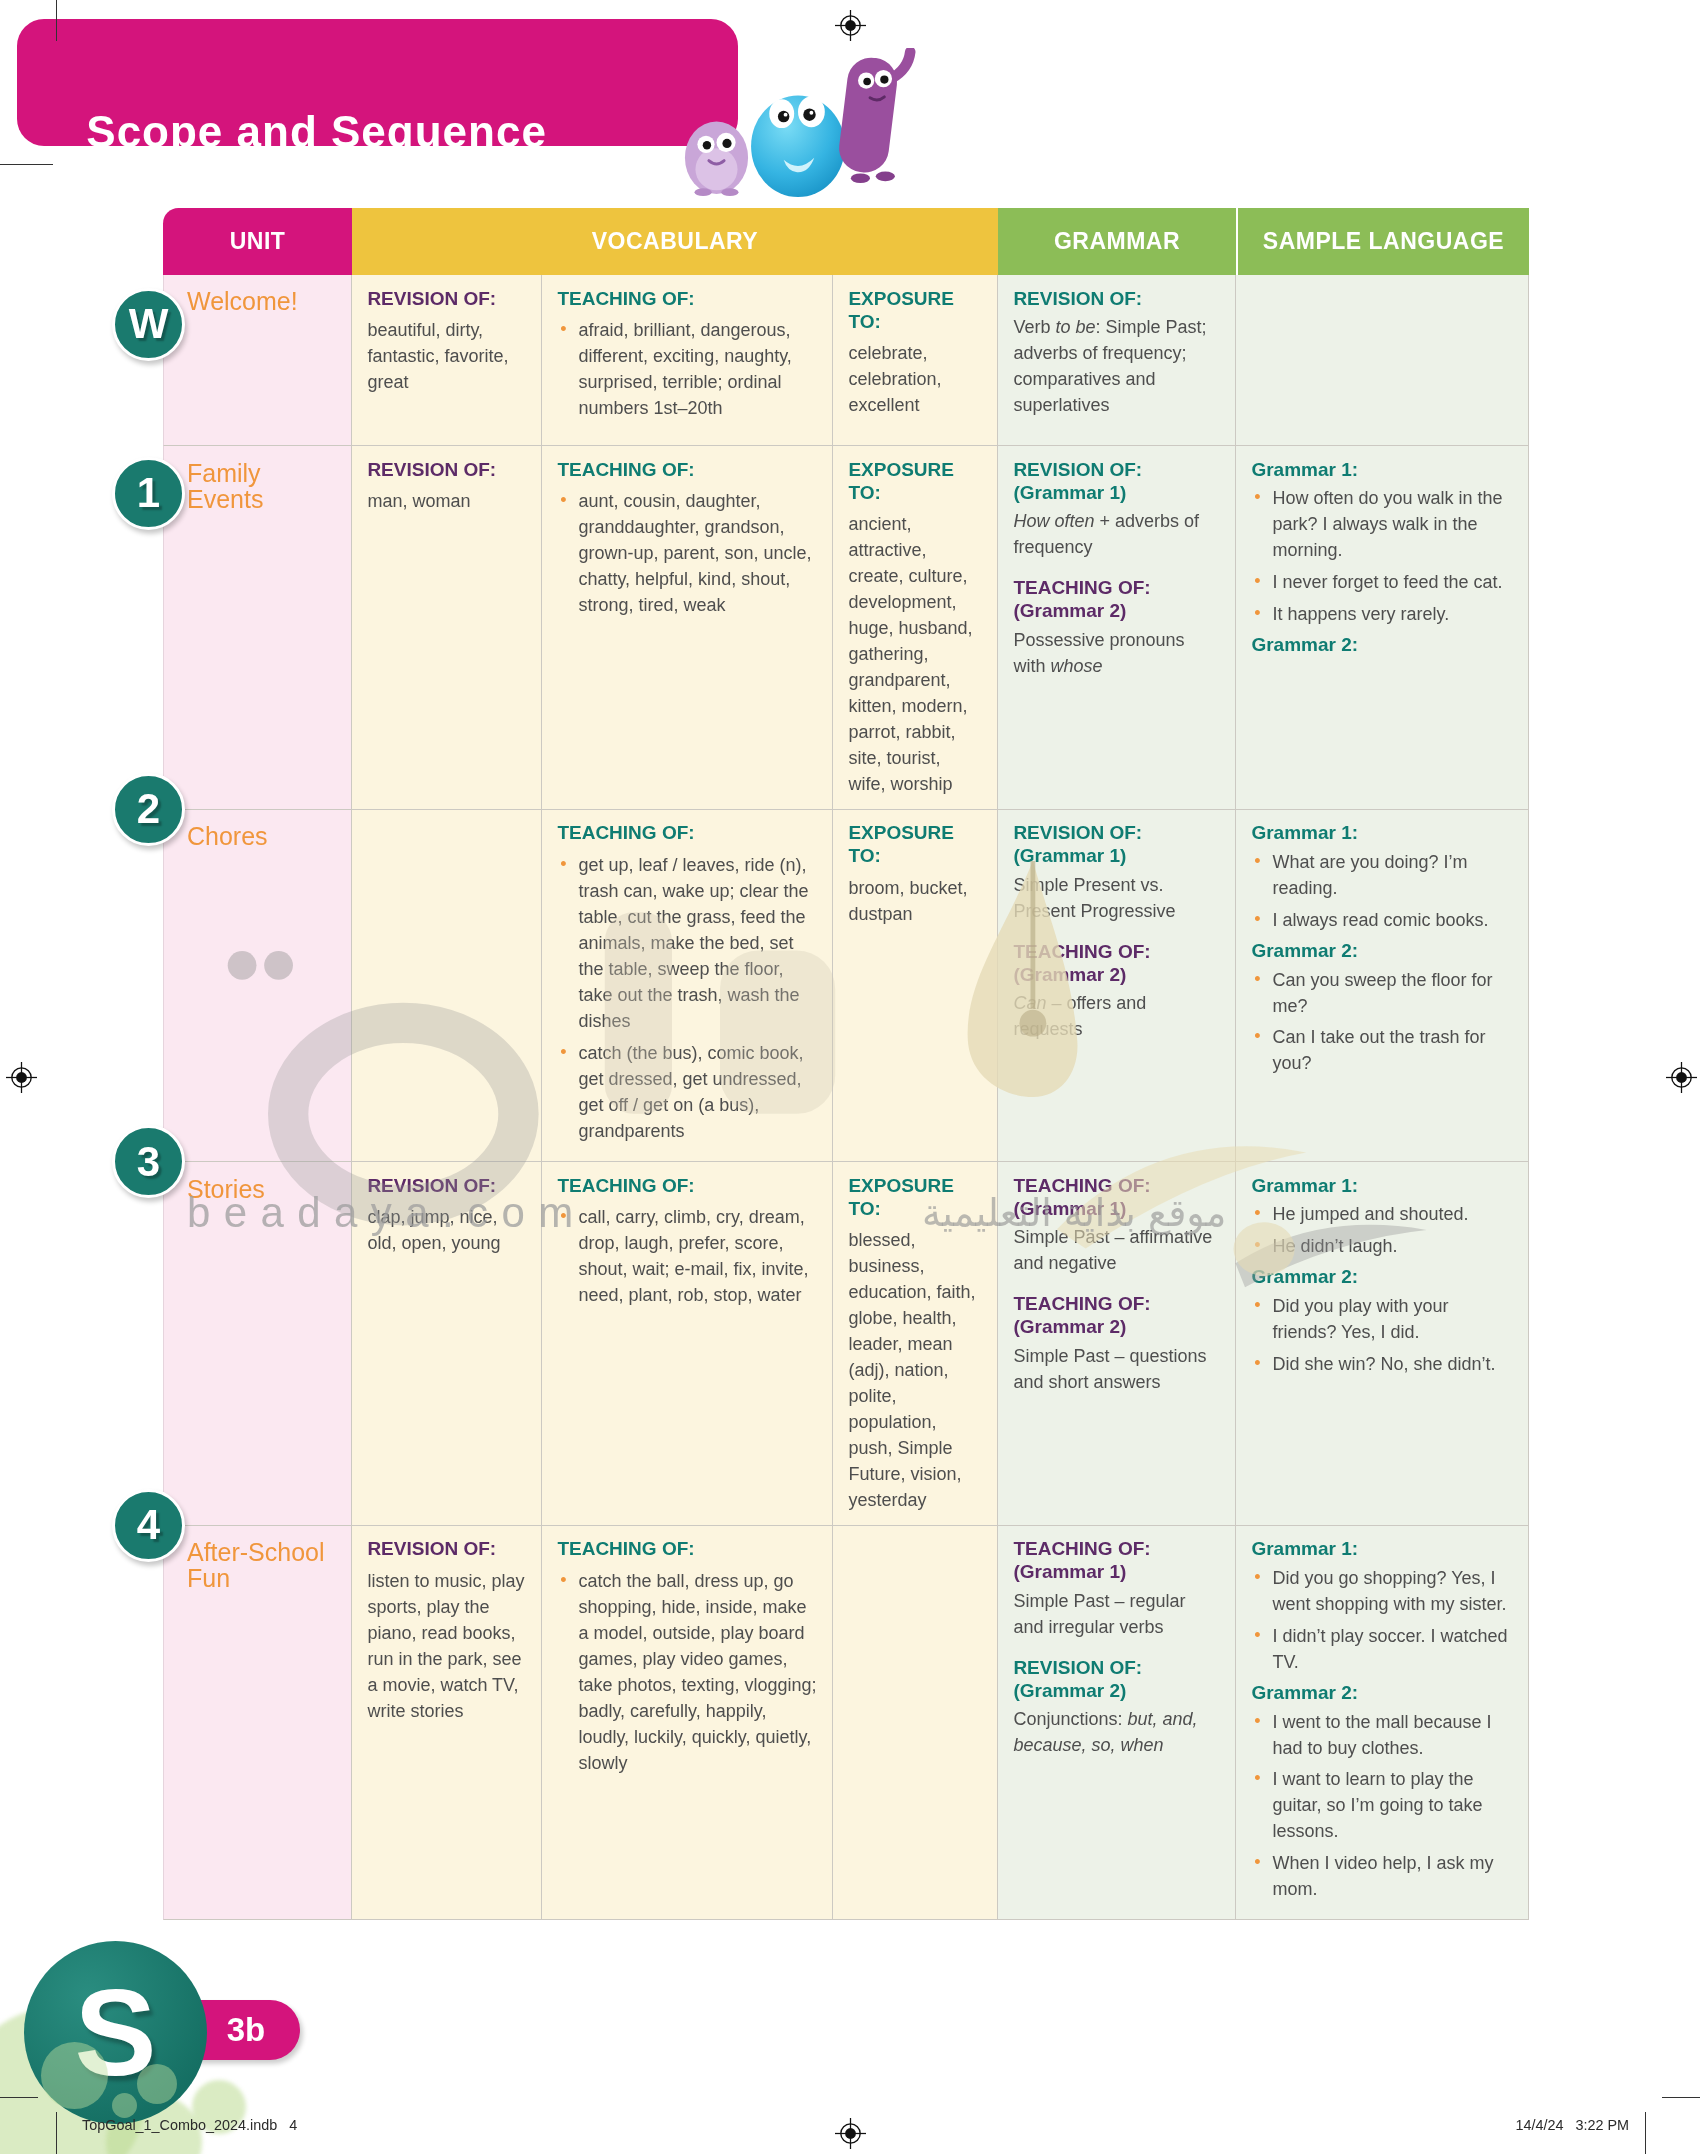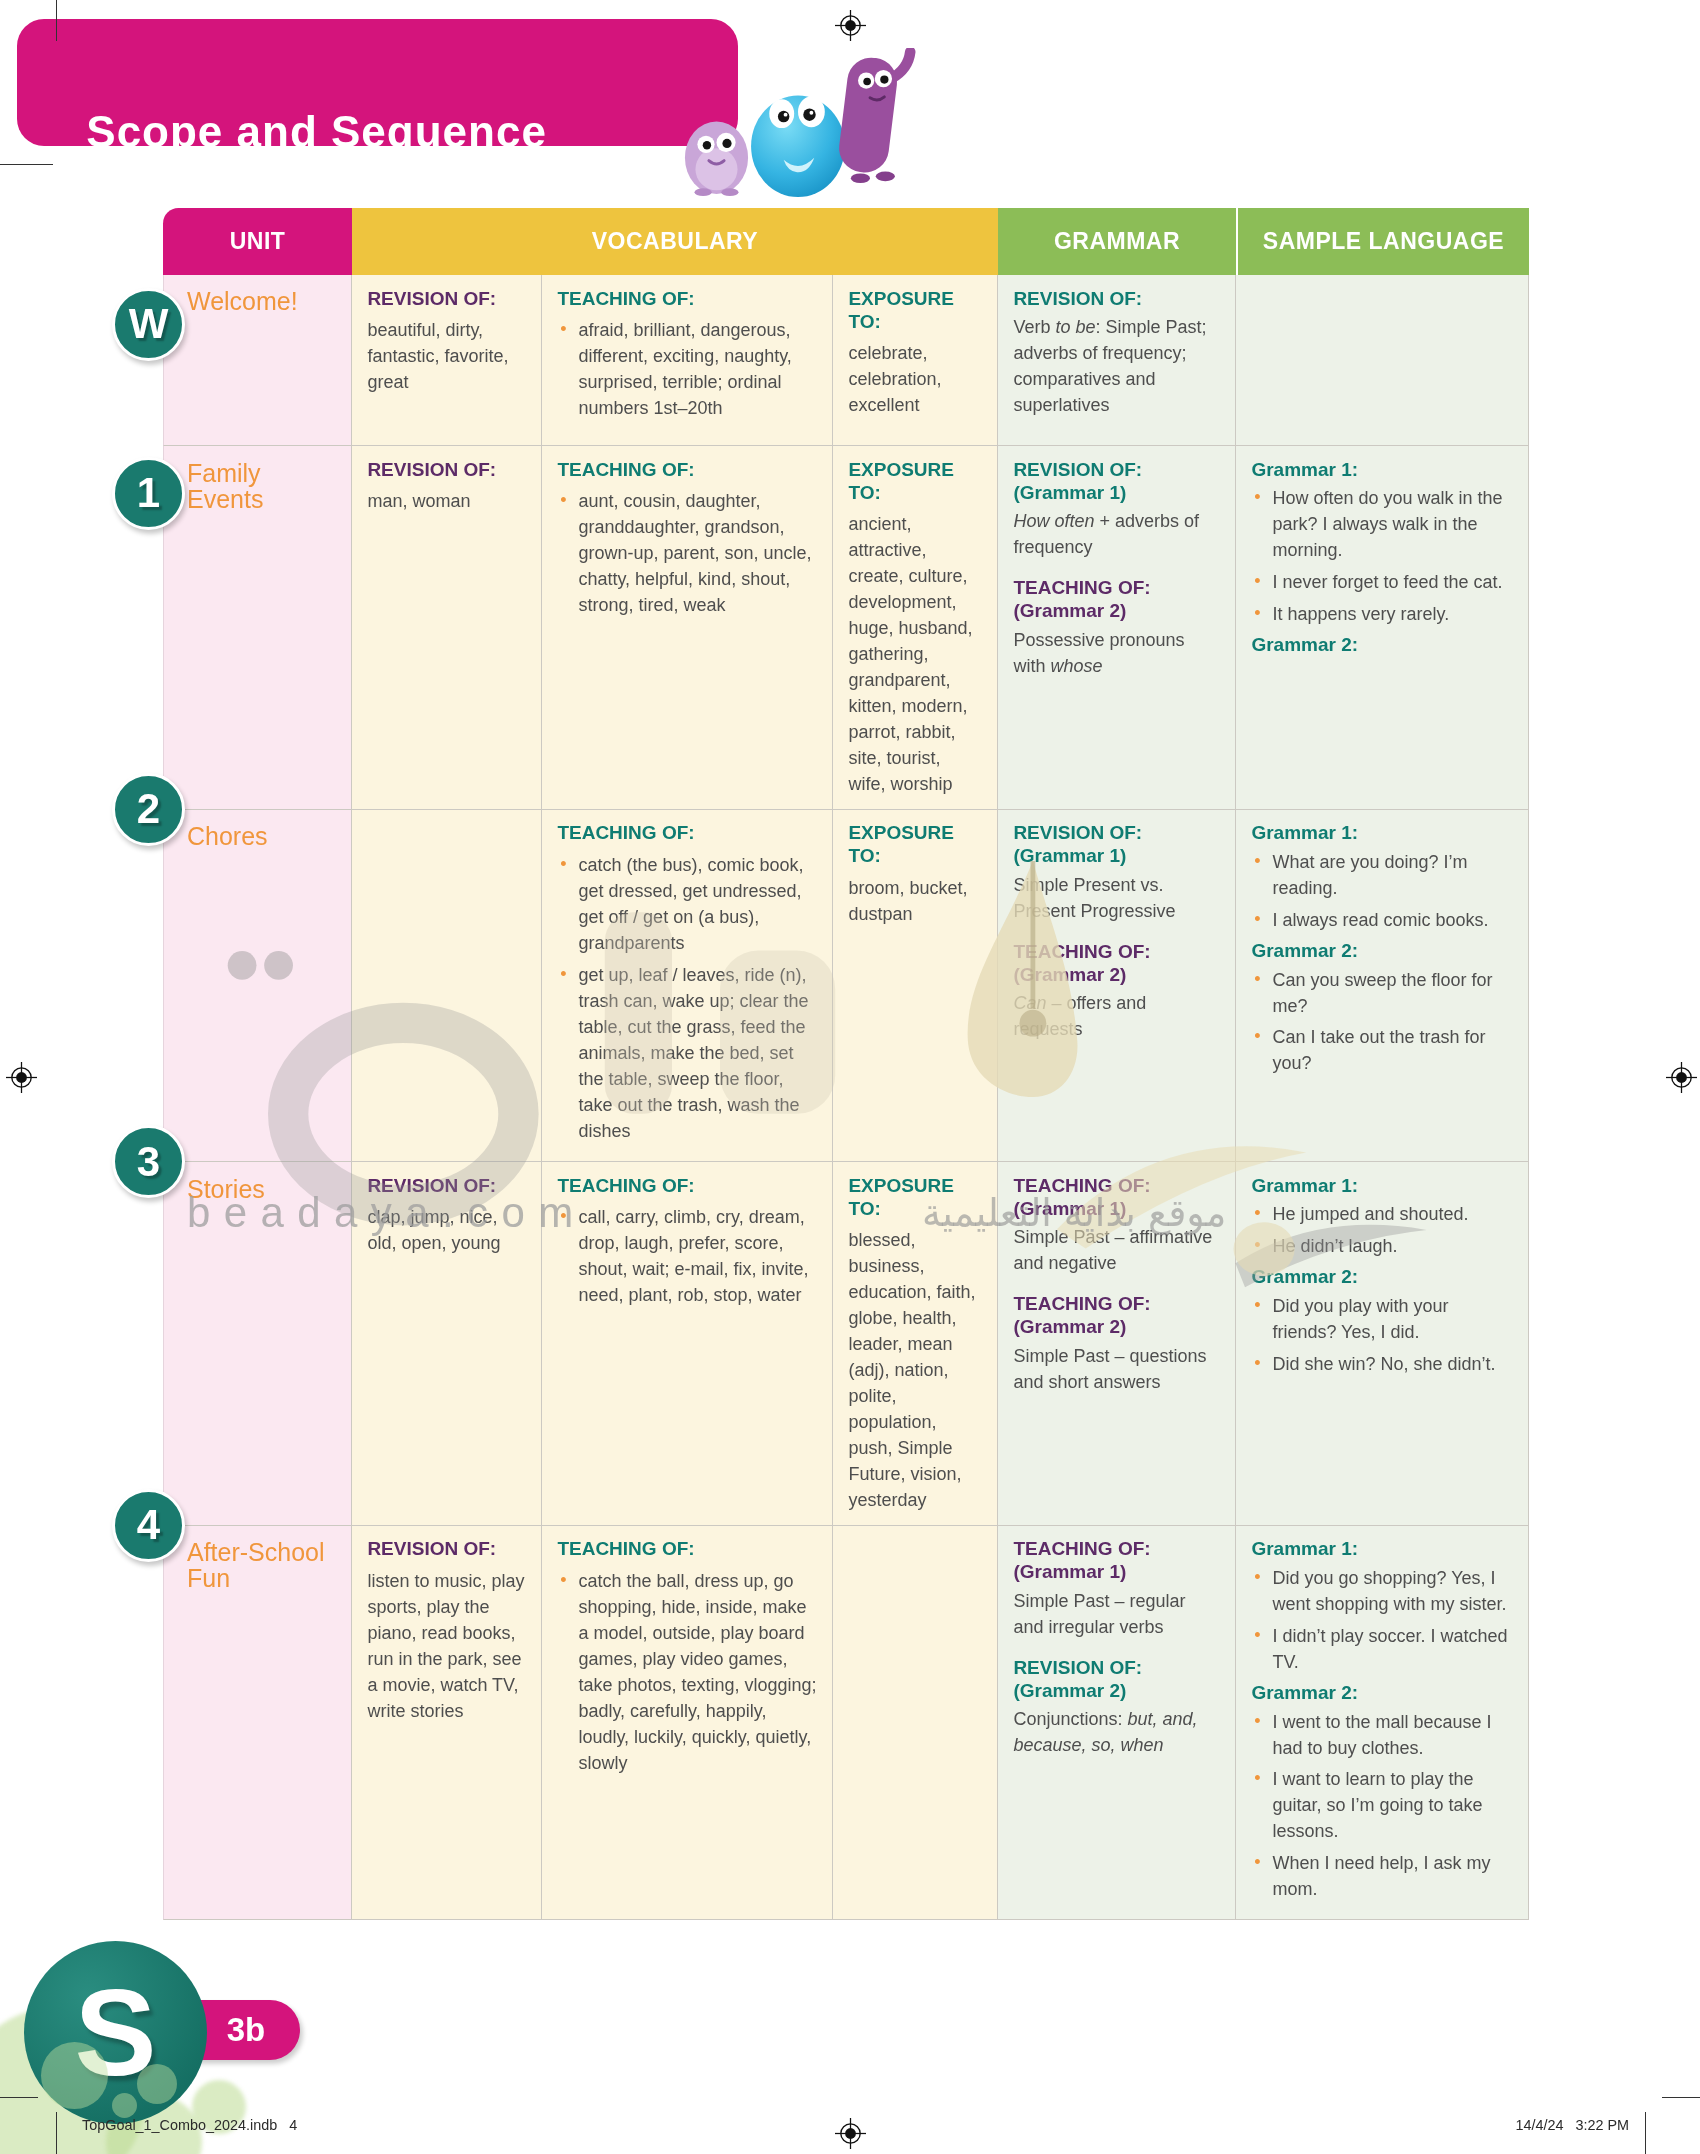--- a/index.html
+++ b/index.html
@@ -248,22 +248,22 @@
       </div>
     </div>
     <div class="cell col-unit" style="grid-area: 4 / 1;">
       <div class="badge" style="top: -37px;">2</div>
       <div class="unit-label">Chores</div>
     </div>
     <div class="cell col-cream" style="grid-area: 4 / 2;"></div>
     <div class="cell col-cream" style="grid-area: 4 / 3;">
       <div class="heading h-teal">TEACHING OF:</div>
       <ul class="blist">
+        <li>get up, leaf / leaves, ride (n), trash can, wake up; clear the table, cut the grass, feed the animals, make the bed, set the table, sweep the floor, take out the trash, wash the dishes</li>
         <li>catch (the bus), comic book, get dressed, get undressed, get off / get on (a bus), grandparents</li>
-        <li>get up, leaf / leaves, ride (n), trash can, wake up; clear the table, cut the grass, feed the animals, make the bed, set the table, sweep the floor, take out the trash, wash the dishes</li>
       </ul>
     </div>
     <div class="cell col-cream" style="grid-area: 4 / 4;">
       <div class="heading h-teal">EXPOSURE TO:</div>
       <p class="celltext">broom, bucket, dustpan</p>
     </div>
     <div class="cell col-sage" style="grid-area: 4 / 5;">
       <div class="gblock">
         <div class="heading h-teal">REVISION OF:<br>(Grammar 1)</div>
         <p class="gtext">Simple Present vs. Present Progressive</p>
@@ -364,21 +364,21 @@
         <ul class="blist">
           <li>Did you go shopping? Yes, I went shopping with my sister.</li>
           <li>I didn’t play soccer. I watched TV.</li>
         </ul>
       </div>
       <div class="sblock">
         <div class="heading h-teal">Grammar 2:</div>
         <ul class="blist">
           <li>I went to the mall because I had to buy clothes.</li>
           <li>I want to learn to play the guitar, so I’m going to take lessons.</li>
-          <li>When I need help, I ask my mom.</li>
+          <li>When I video help, I ask my mom.</li>
         </ul>
       </div>
     </div>
   </div>
 
 <div class="green-blob" style="left:-38px;top:2008px;width:183px;height:183px;"></div>
 <div class="green-blob" style="left:106px;top:2094px;width:96px;height:96px;"></div>
 <div class="green-blob" style="left:192px;top:2080px;width:54px;height:54px;"></div>
 <div class="page-tab">3b</div>
 <div class="s-circle">

